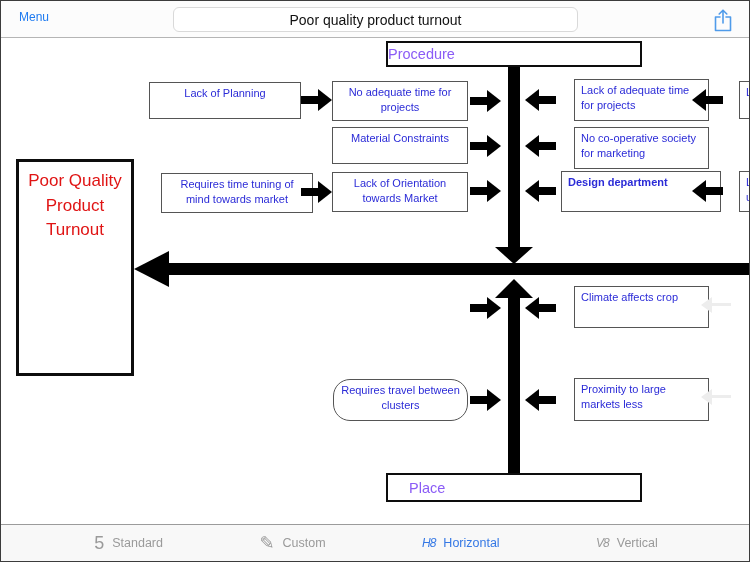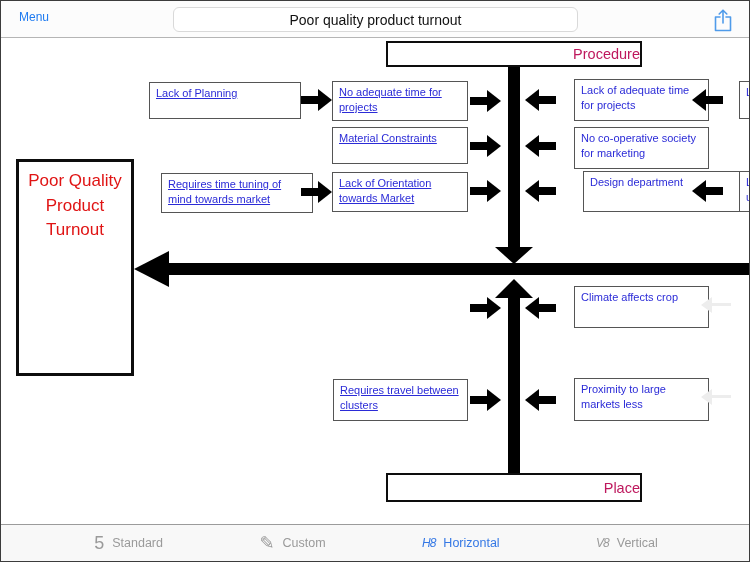--- a/index.html
+++ b/index.html
@@ -27,35 +27,35 @@
     font-family:"Liberation Sans", sans-serif;
   }
   .share-btn {
     position:absolute; right:14px; top:7px; width:24px; height:26px;
     background:none; border:none; cursor:pointer;
   }
 
   
   .cat-box {
     position:absolute; border:2.5px solid #0d0d0d; background:#fff;
-    display:flex; align-items:center; justify-content:flex-end;
-    color:#be185d; font-size:14.5px;
+    display:flex; align-items:center; justify-content:flex-start;
+    color:#8b5cf6; font-size:14.5px;
   }
   .effect-box {
     position:absolute; left:15px; top:158px; width:118px; height:217px;
     border:3px solid #0d0d0d; background:#fff;
     color:#e01414; font-size:17px; line-height:1.45; text-align:center;
     padding-top:7px;
   }
   .cause-box {
     position:absolute; border:1.5px solid #555; background:#fff;
     color:#2b2bd7; font-size:11px; line-height:1.32; padding:3px 6px;
     white-space:pre-line;
   }
-  .ta-r { text-align:left;text-decoration:underline; }
+  .ta-r { text-align:center; }
   .ta-l { text-align:left;margin-left:16px; }
 
   .spine { position:absolute; background:#000; }
   .tri { position:absolute; width:0; height:0; }
   .tri-down  { border-left:19px solid transparent; border-right:19px solid transparent; border-top:17px solid #000; }
   .tri-up    { border-left:19px solid transparent; border-right:19px solid transparent; border-bottom:19px solid #000; }
   .tri-left-big { border-top:18px solid transparent; border-bottom:18px solid transparent; border-right:35px solid #000; }
 
   .sarrow { position:absolute; width:31px; height:22px; }
   .sarrow .shaft { position:absolute; top:7px; width:17px; height:8px; background:#000; }
@@ -130,27 +130,27 @@
 
   <div class="cause-box ta-r" style="left:148px; top:81px; width:152px; height:37px;">Lack of Planning</div>
   <div class="cause-box ta-r" style="left:160px; top:172px; width:152px; height:40px;">Requires time tuning of mind towards market</div>
 
   <div class="cause-box ta-r" style="left:331px; top:80px; width:136px; height:40px;">No adequate time for projects</div>
   <div class="cause-box ta-r" style="left:331px; top:171px; width:136px; height:40px;">Lack of Orientation towards Market</div>
   <div class="cause-box ta-r" style="left:331px; top:126px; width:136px; height:37px;">Material Constraints</div>
 
   <div class="cause-box ta-l" style="left:557px; top:78px; width:135px; height:42px;">Lack of adequate time for projects</div>
   <div class="cause-box ta-l" style="left:557px; top:126px; width:135px; height:42px;">No co-operative society for marketing</div>
-  <div class="cause-box ta-l" style="left:566px; top:170px; width:160px; height:41px;">Design department</div>
+  <div class="cause-box ta-l" style="left:544px; top:170px; width:160px; height:41px;font-weight:bold;">Design department</div>
 
   <div class="cause-box ta-l" style="left:722px; top:80px; width:70px; height:38px;">Lack</div>
   <div class="cause-box ta-l" style="left:722px; top:170px; width:70px; height:41px;">Lack
 unde</div>
 
-  <div class="cause-box ta-r" style="left:332px; top:378px; width:135px; height:42px;">Requires travel between clusters</div>
+  <div class="cause-box ta-r" style="left:332px; top:378px; width:135px; height:42px;border-radius:17px;">Requires travel between clusters</div>
 
   <div class="cause-box ta-l" style="left:557px; top:285px; width:135px; height:42px;">Climate affects crop</div>
   <div class="cause-box ta-l" style="left:557px; top:377px; width:135px; height:43px;">Proximity to large markets less</div>
 
   <div class="sarrow right" style="left:300px; top:88px;">
       <div class="shaft"></div>
       <div class="head"></div>
     </div>
   <div class="sarrow right" style="left:469px; top:89px;">
       <div class="shaft"></div>

